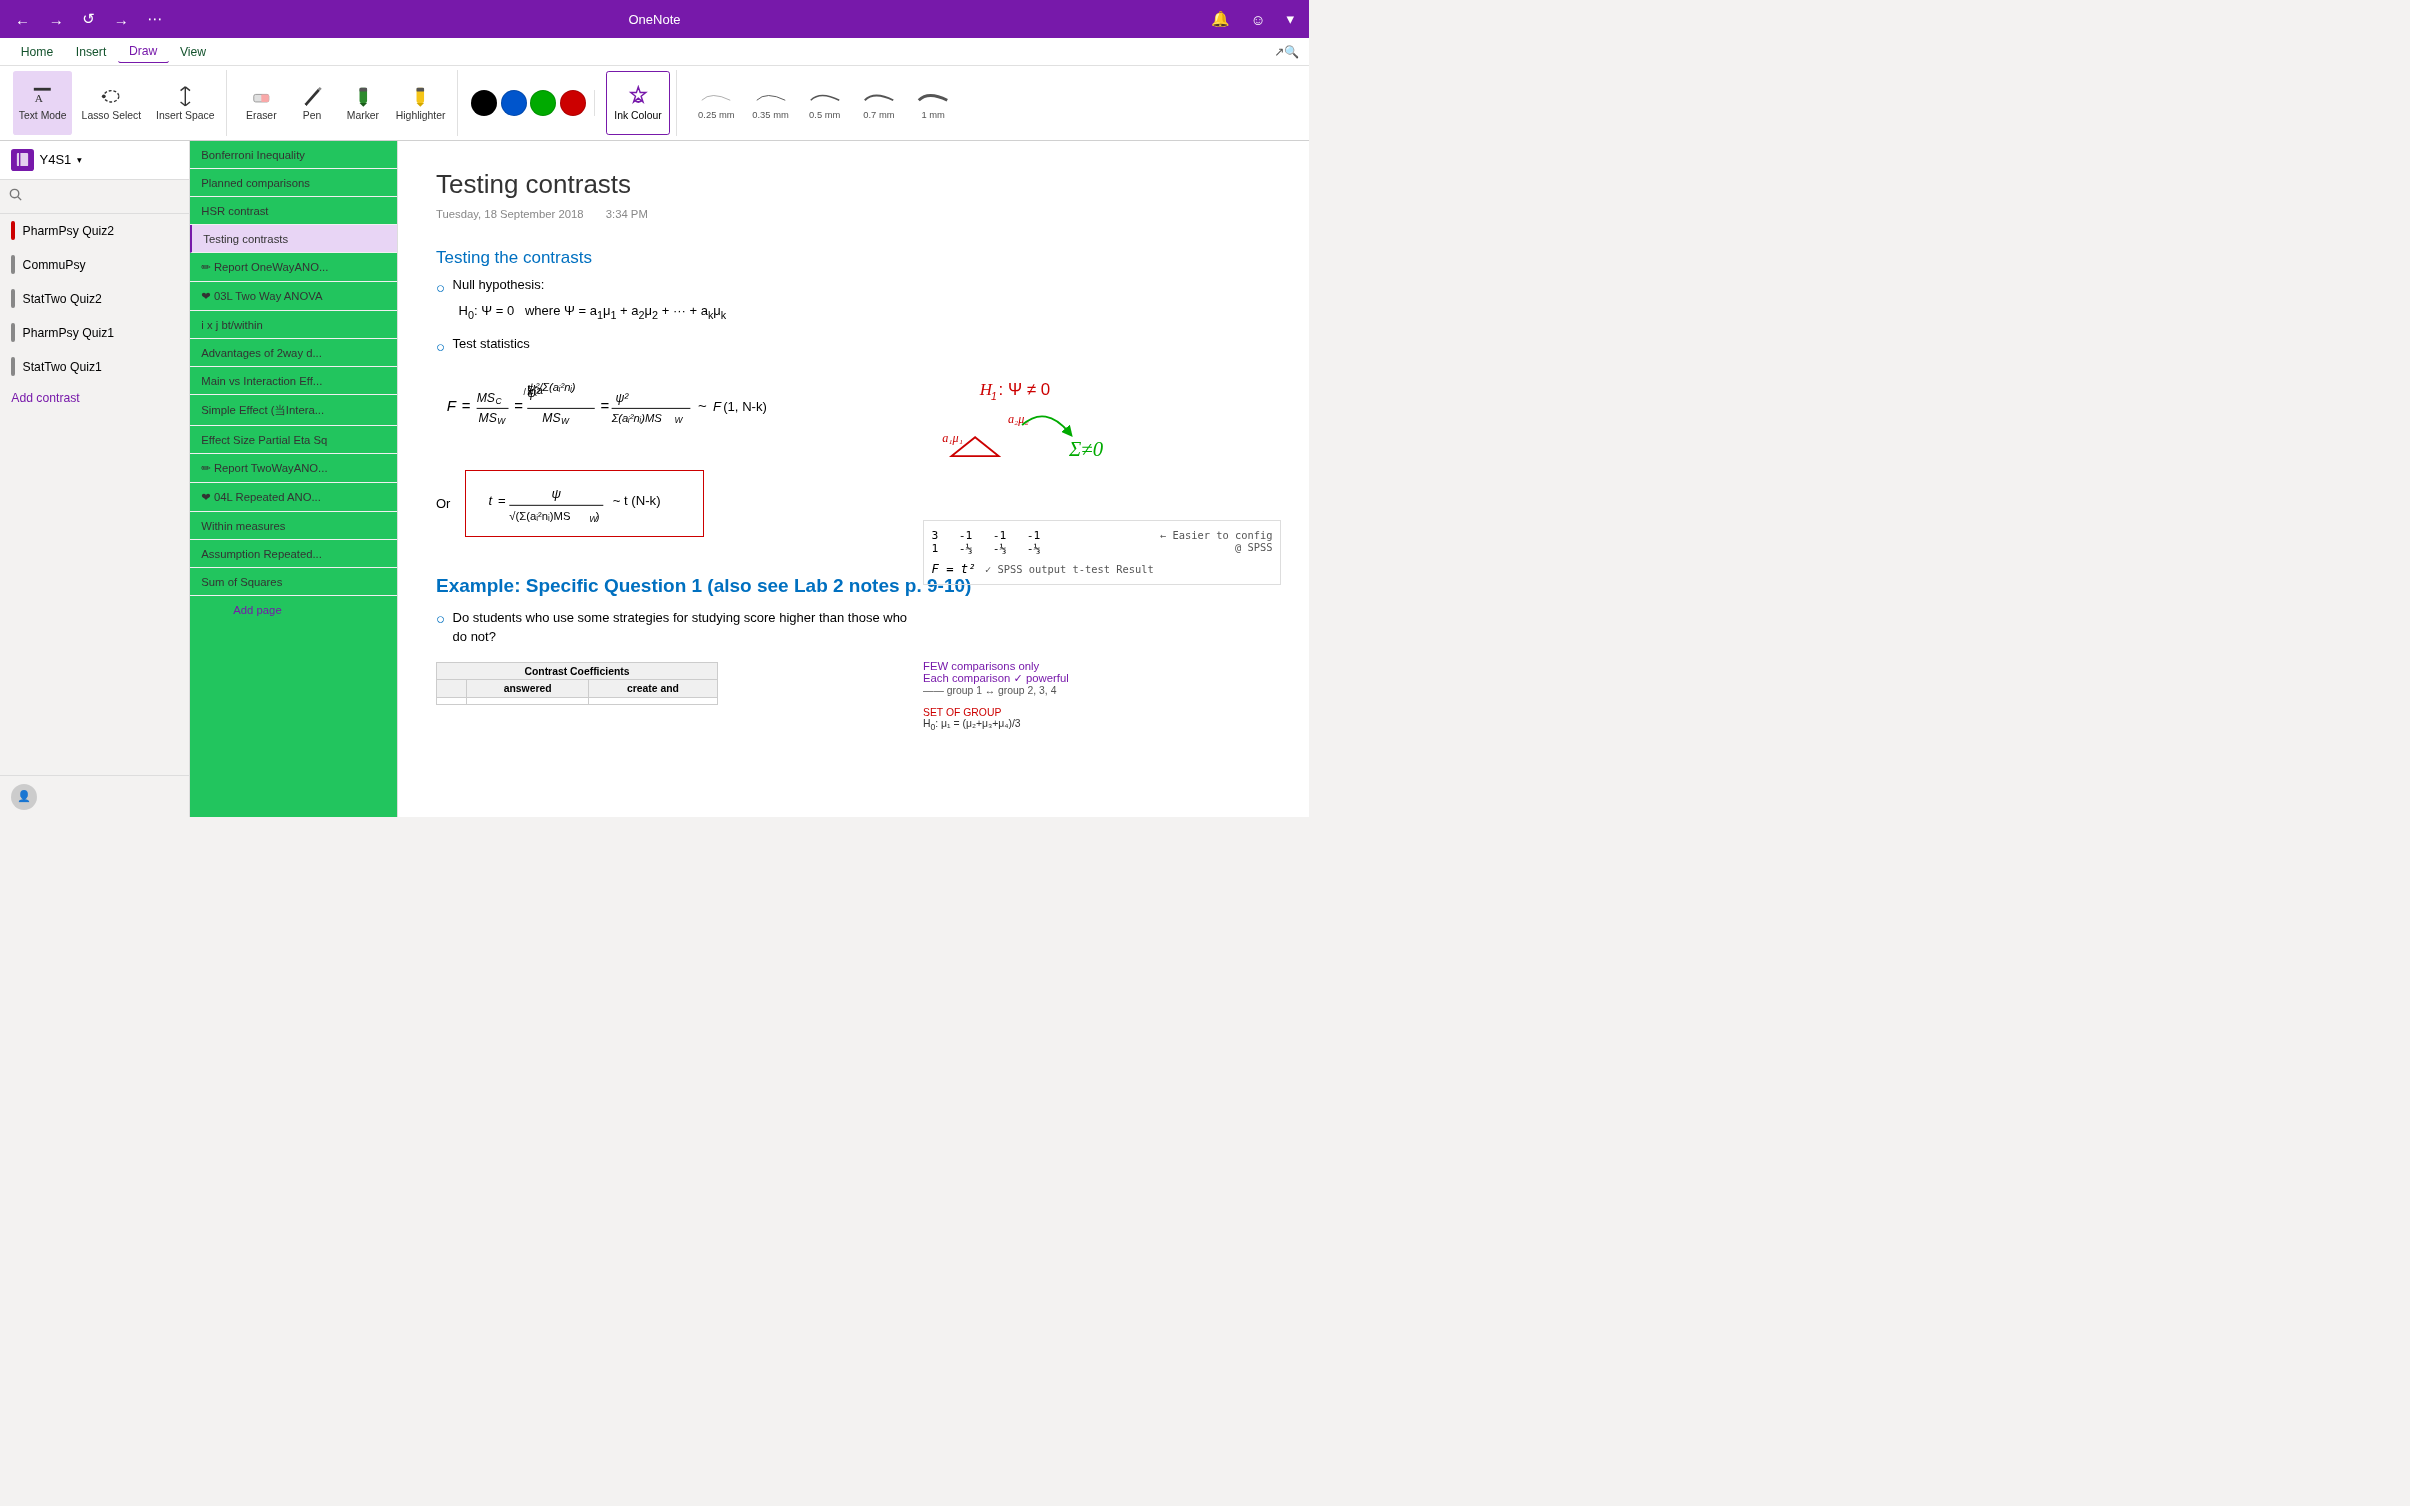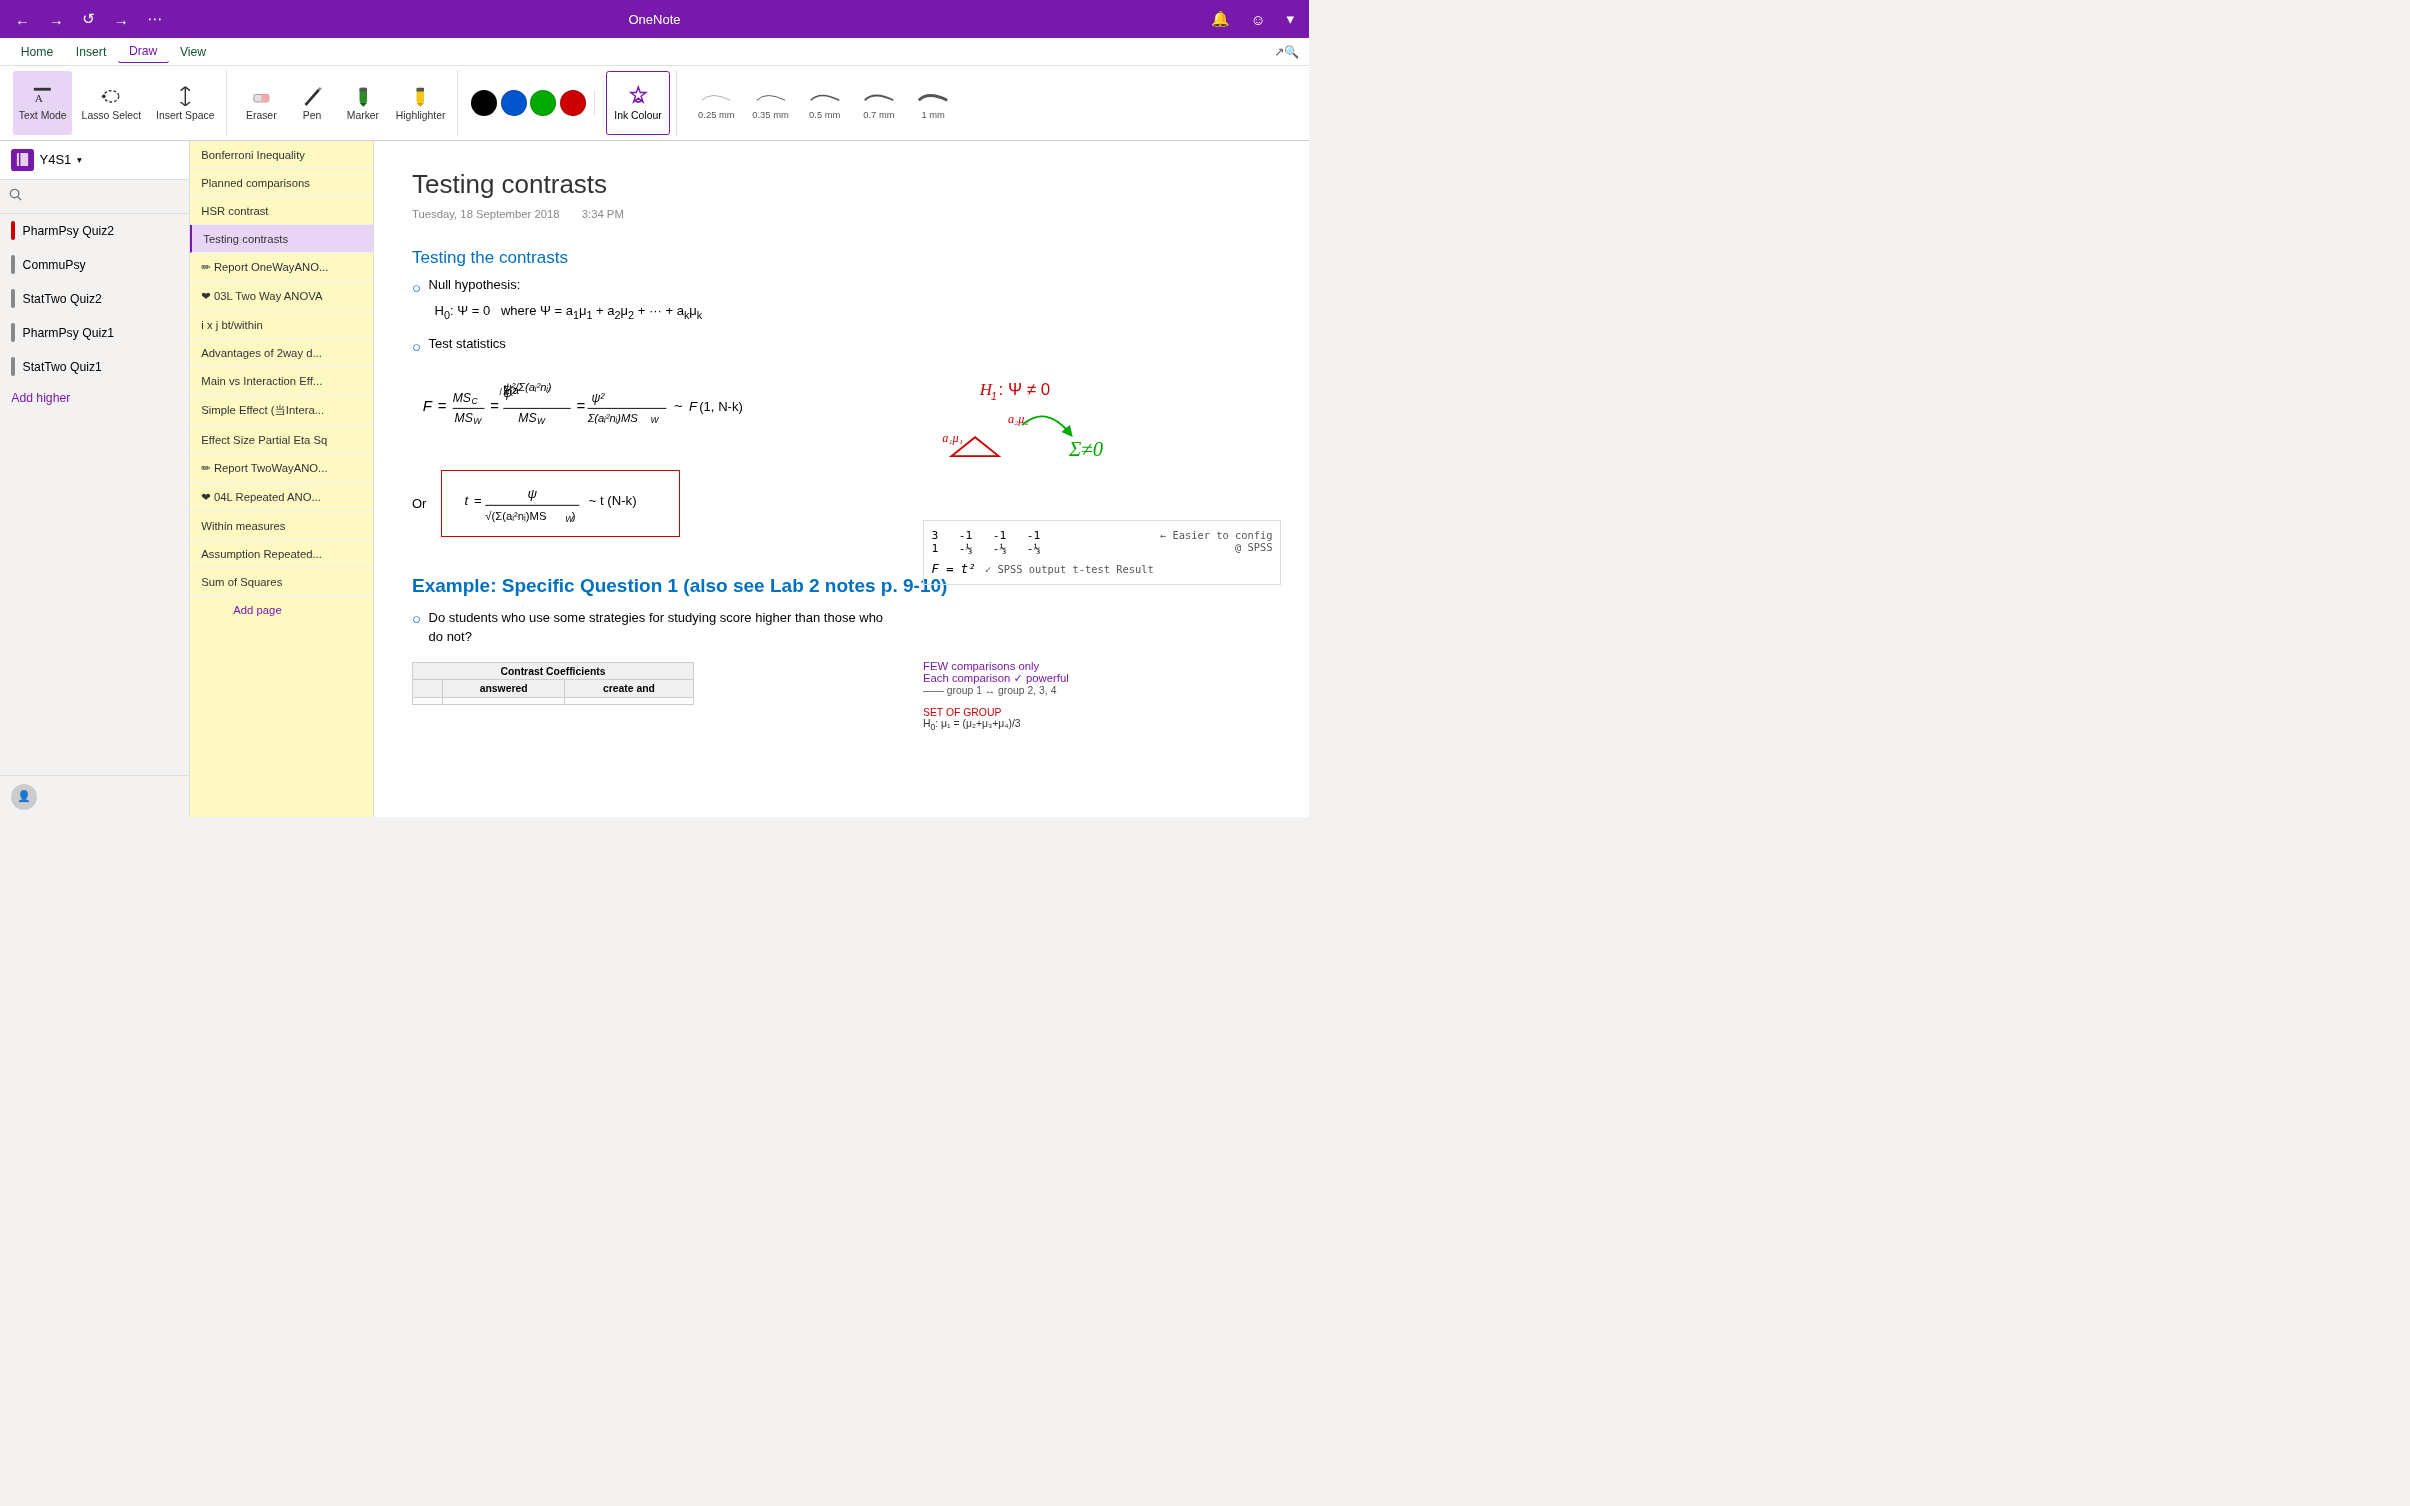--- a/index.html
+++ b/index.html
@@ -214,22 +214,22 @@
     }
     .add-section {
       color: #7719AA;
       font-size: 12.2px;
       cursor: pointer;
       padding: 7.5px 11.3px;
     }
 
     
     .pages-panel {
-      width: 184px;
-      background: #fef9c3;
+      width: 208px;
+      background: #22c55e;
       border-right: 0.9px solid #ddd;
       overflow-y: auto;
     }
     .page-item {
       padding: 7.5px 11.3px;
       font-size: 11.3px;
       cursor: pointer;
       border-bottom: 0.9px solid #f0f0f0;
       color: #333;
     }
@@ -502,21 +502,21 @@
     </div>
     <div class="section-item">
       <div class="section-bar" style="background:#888888;"></div>
       <span>PharmPsy Quiz1</span>
     </div>
     <div class="section-item">
       <div class="section-bar" style="background:#888888;"></div>
       <span>StatTwo Quiz1</span>
     </div>
 
-    <div class="add-section">Add higher</div>
+    <div class="add-section">Add contrast</div>
 
     <div class="sidebar-footer">
       <div class="avatar">👤</div>
     </div>
   </div>
 
   <div class="pages-panel">
     <div class="page-item">Bonferroni Inequality</div>
     <div class="page-item">Planned comparisons</div>
     <div class="page-item">HSR contrast</div>

